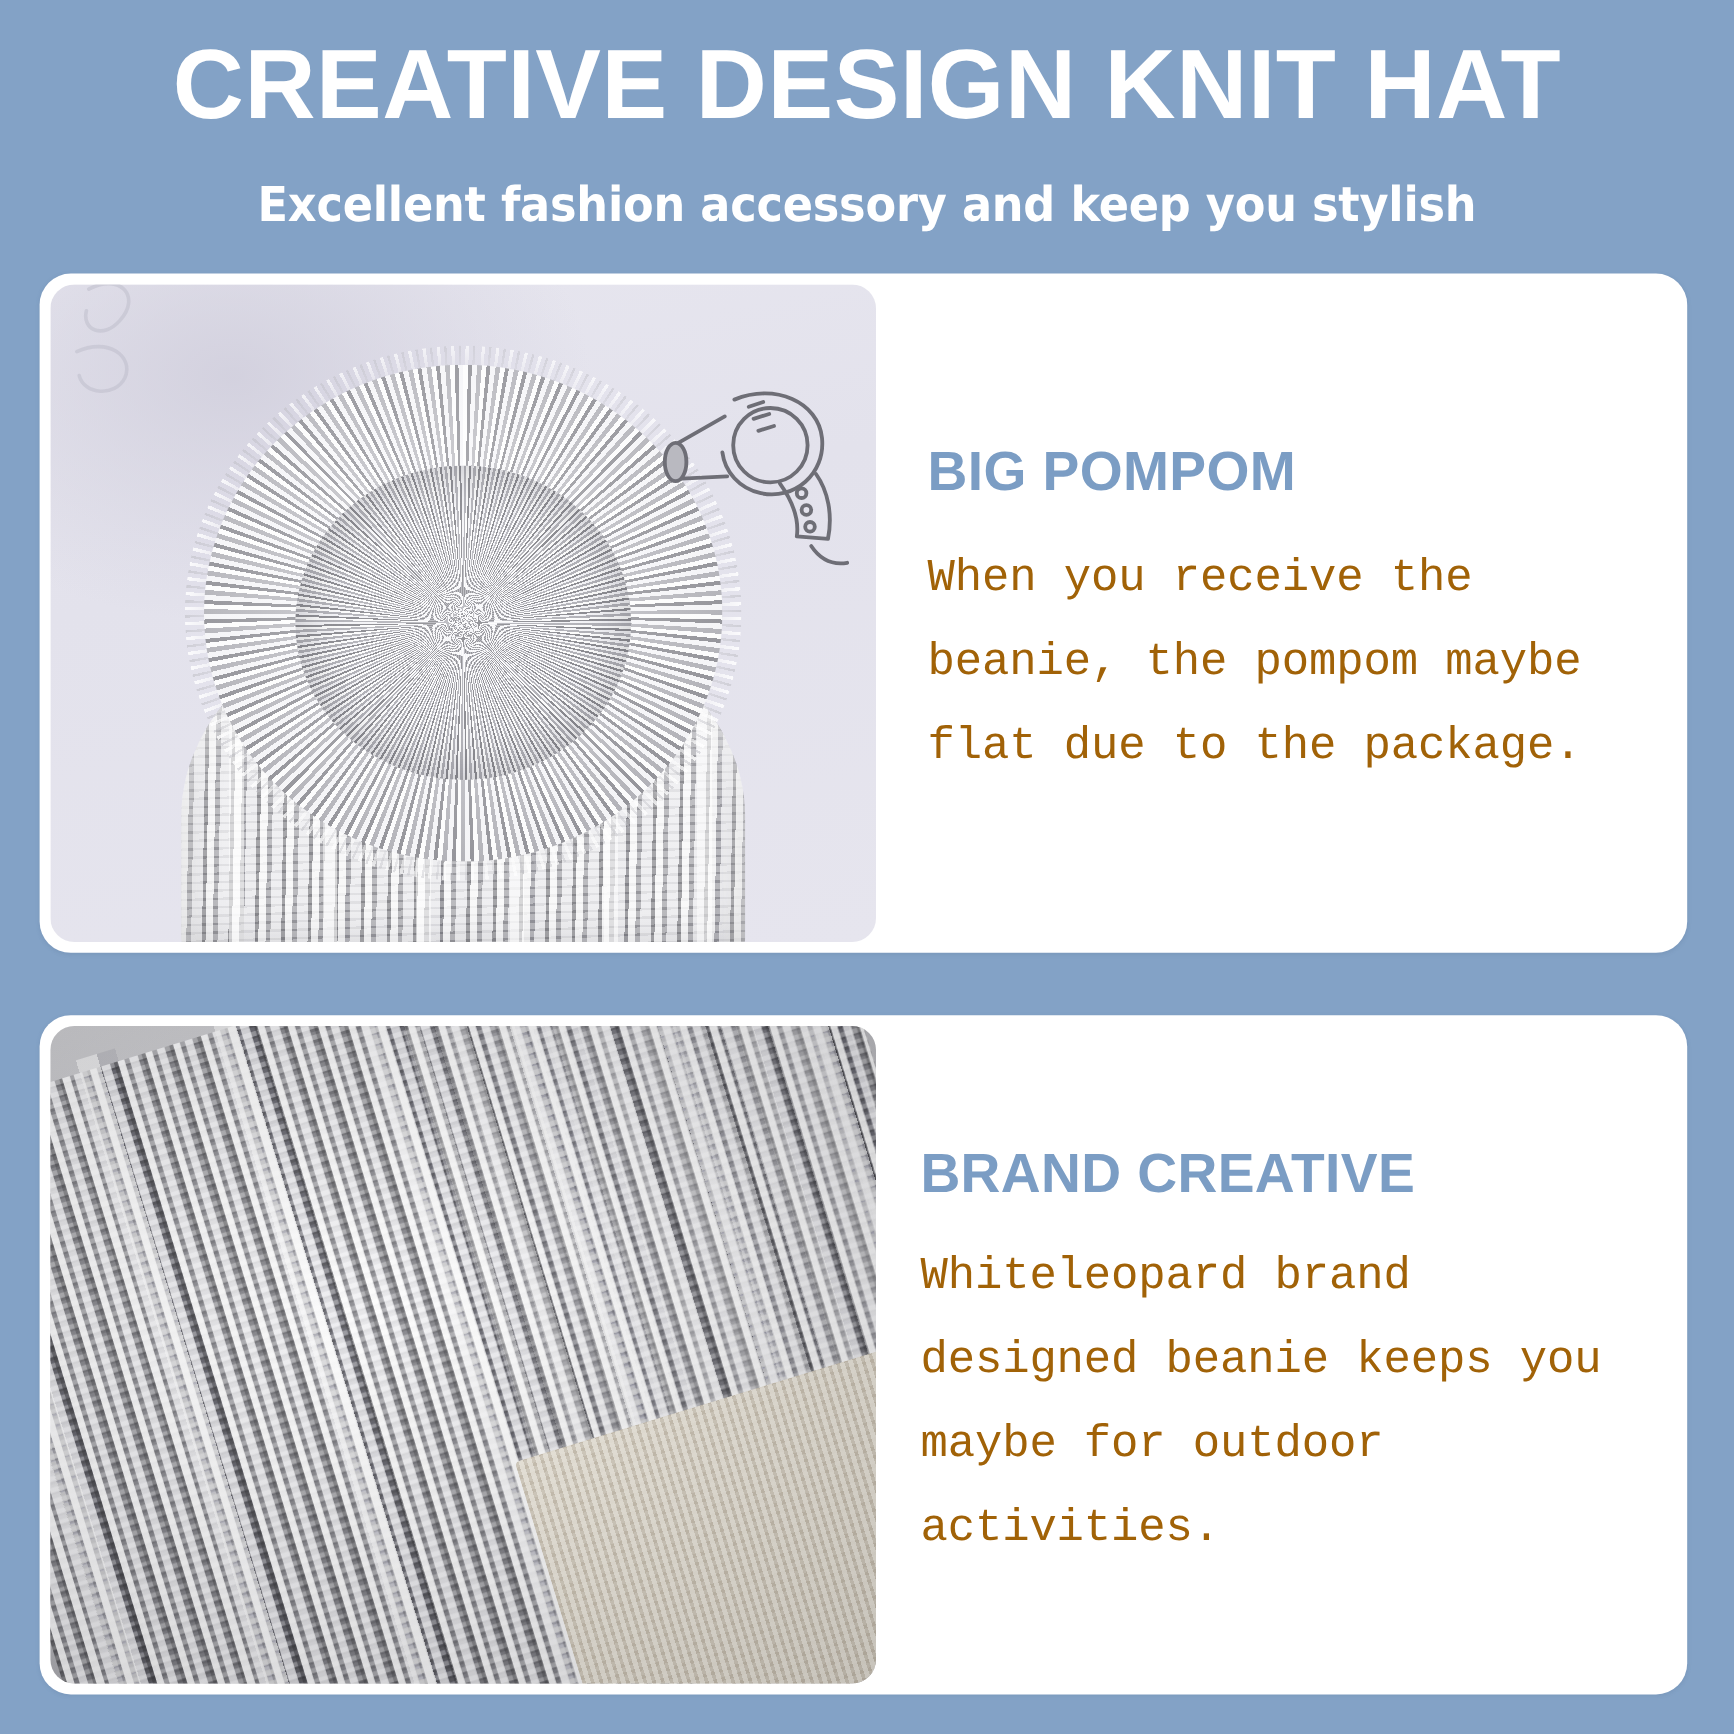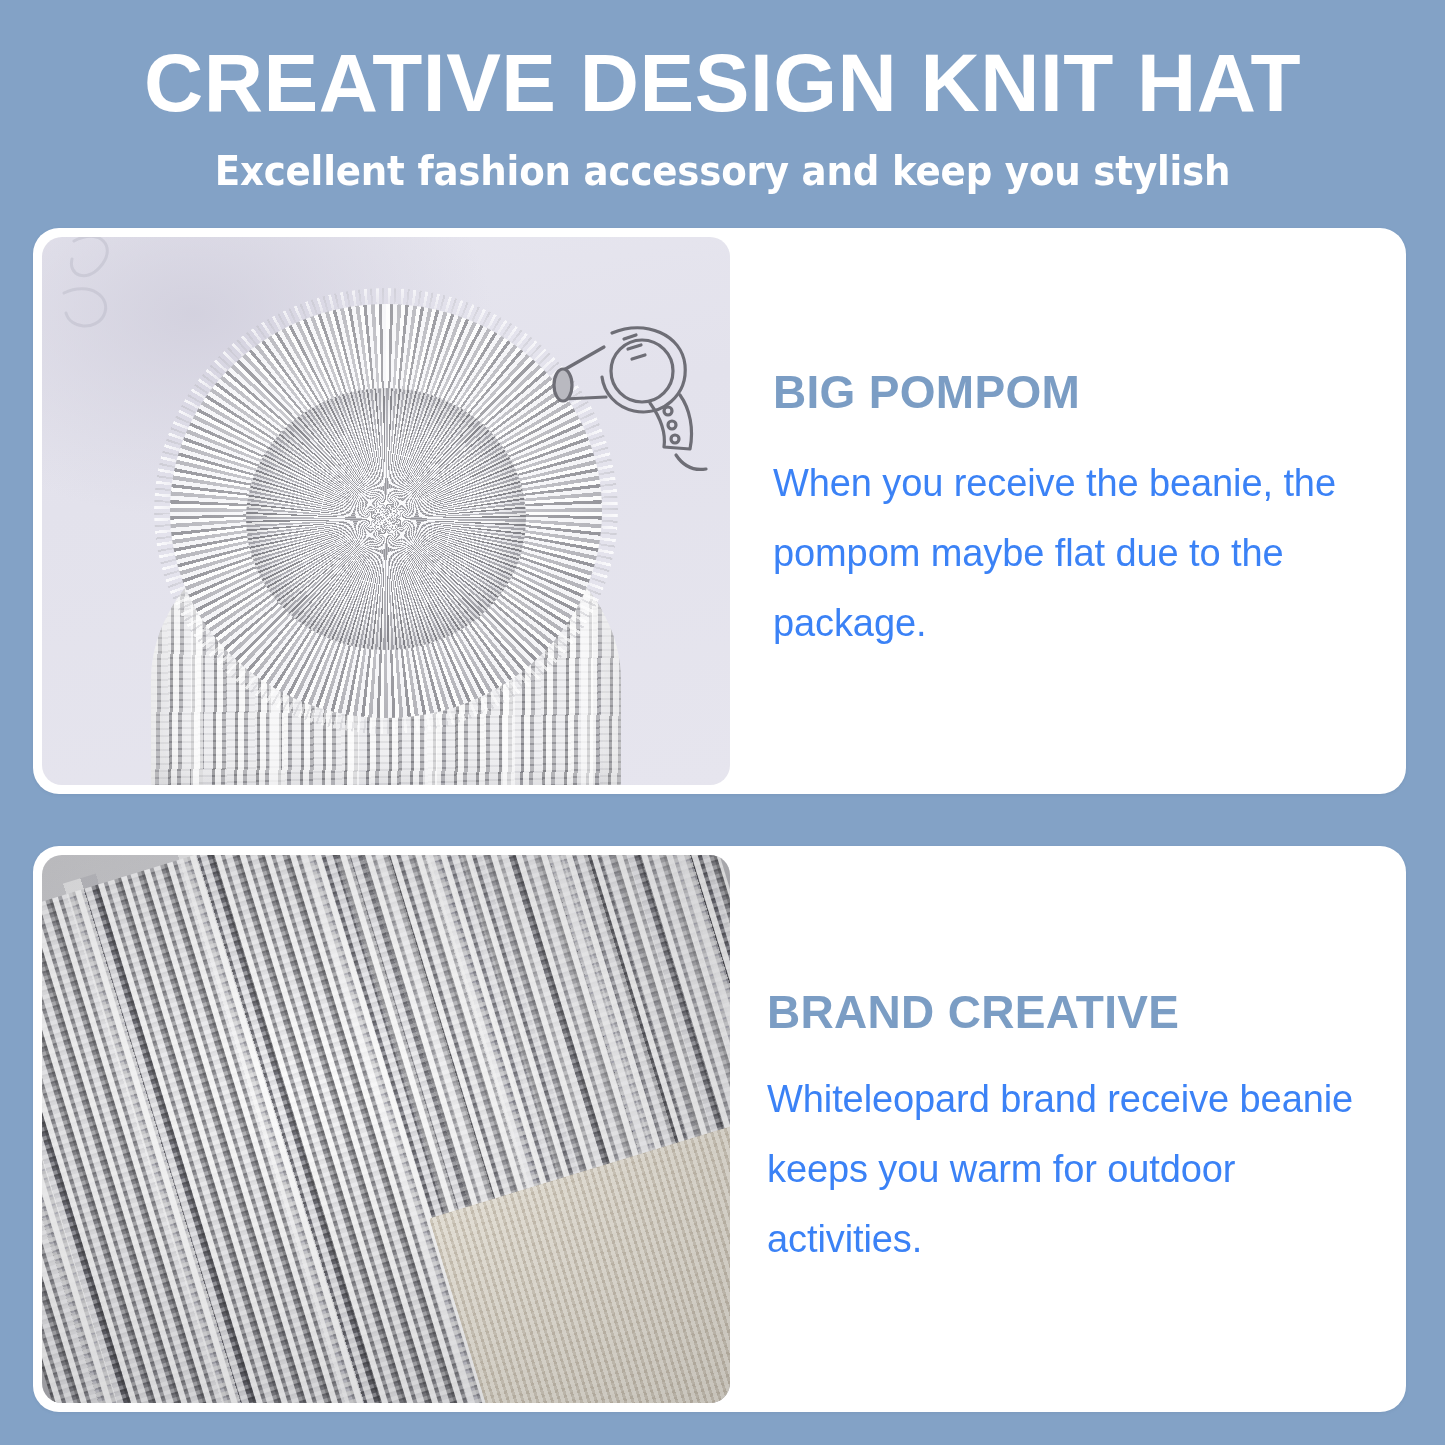--- a/index.html
+++ b/index.html
@@ -19,21 +19,21 @@
   .header {
     position: absolute;
     top: 0;
     left: 0;
     width: 1445px;
     height: 222px;
     text-align: center;
   }
   .main-title {
     position: absolute;
-    top: 36px;
+    top: 24px;
     left: 0;
     width: 1445px;
     font-size: 82px;
     line-height: 94px;
     font-weight: 700;
     color: #ffffff;
     letter-spacing: 0.5px;
     white-space: nowrap;
     font-family: "Liberation Sans", sans-serif;
   }
@@ -287,23 +287,24 @@
     font-weight: 700;
     color: #7b9dc4;
     letter-spacing: 0.3px;
     margin: 1px 0 30px 0;
     white-space: nowrap;
   }
   .feature-body {
     font-size: 38px;
     line-height: 70px;
     font-weight: 400;
-    color: #3b82f6;
+    color: #a16207;
     margin: 0;
     letter-spacing: -0.1px;
+    font-family: Liberation Mono, monospace;
   }
   #card-2 .text-panel { padding-left: 28px; }
   #card-2 .feature-title { margin-bottom: 26px; }
 </style>
 </head>
 <body>
 
 <div class="header">
   <div class="main-title">CREATIVE DESIGN KNIT HAT</div>
   <div class="sub-title">Excellent fashion accessory and keep you stylish</div>
@@ -366,16 +367,16 @@
       <div class="knit-texture"></div>
       <div class="knit-cables"></div>
       <div class="knit-rib"></div>
       <div class="linen-corner"></div>
       <div class="knit-shadow"></div>
     </div>
   </div>
 
   <div class="text-panel">
     <div class="feature-title">BRAND CREATIVE</div>
-    <div class="feature-body">Whiteleopard brand receive beanie keeps you warm for outdoor activities.</div>
+    <div class="feature-body">Whiteleopard brand designed beanie keeps you maybe for outdoor activities.</div>
   </div>
 
 </div>
 
 </body></html>

